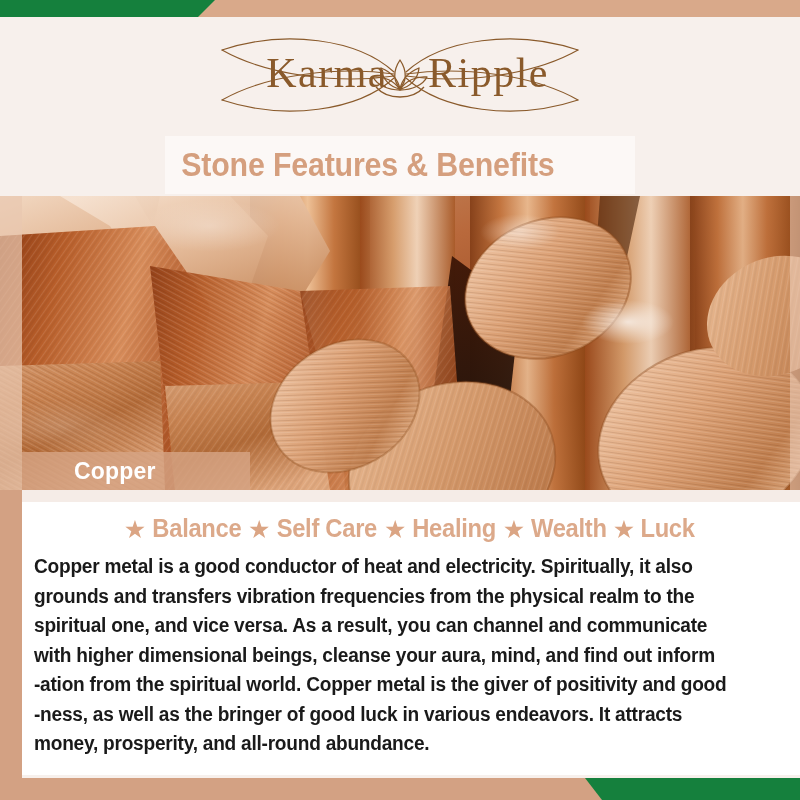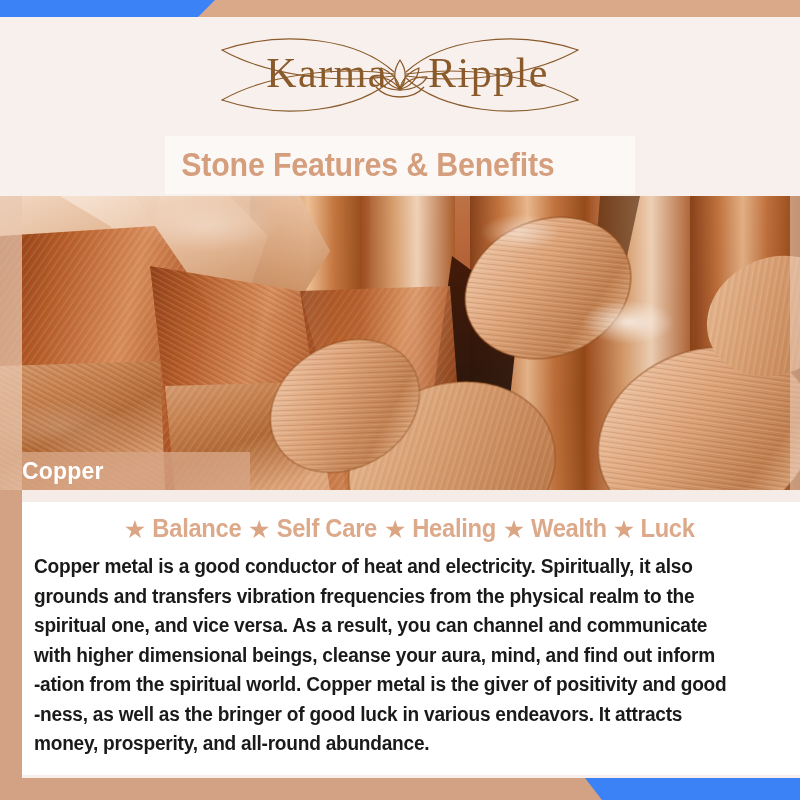--- a/index.html
+++ b/index.html
@@ -3,21 +3,21 @@
 <meta charset="utf-8">
 <style>
   html,body{margin:0;padding:0;}
   body{
     width:800px;height:800px;overflow:hidden;
     background:#f7f0ec;
     font-family:"Liberation Sans", sans-serif;
   }
 
   
-  #page{position:relative;width:800px;height:800px;background:#3b82f6;overflow:hidden;}
+  #page{position:relative;width:800px;height:800px;background:#15803d;overflow:hidden;}
 
   
   .band-top{
     position:absolute;left:0;top:0;width:800px;height:17px;
     background:#d9a98a;
     clip-path:polygon(215px 0,800px 0,800px 17px,198px 17px);
   }
   
   .band-bottom{
     position:absolute;left:0;bottom:0;width:800px;height:22px;
@@ -76,21 +76,21 @@
   }
 
   
   .caption{
     position:absolute;left:22px;top:452px;width:228px;height:38px;
     background:rgba(214,164,132,0.82);
     display:flex;align-items:center;
   }
   .caption-text{
     color:#ffffff;font-weight:bold;font-size:23px;
-    letter-spacing:0.2px;
+    padding-left:52px;letter-spacing:0.2px;
     font-family:"Liberation Sans", sans-serif;
   }
 
   
   .under-strip{
     position:absolute;left:22px;top:490px;width:778px;height:12px;
     background:#f5ece7;
   }
 
   

